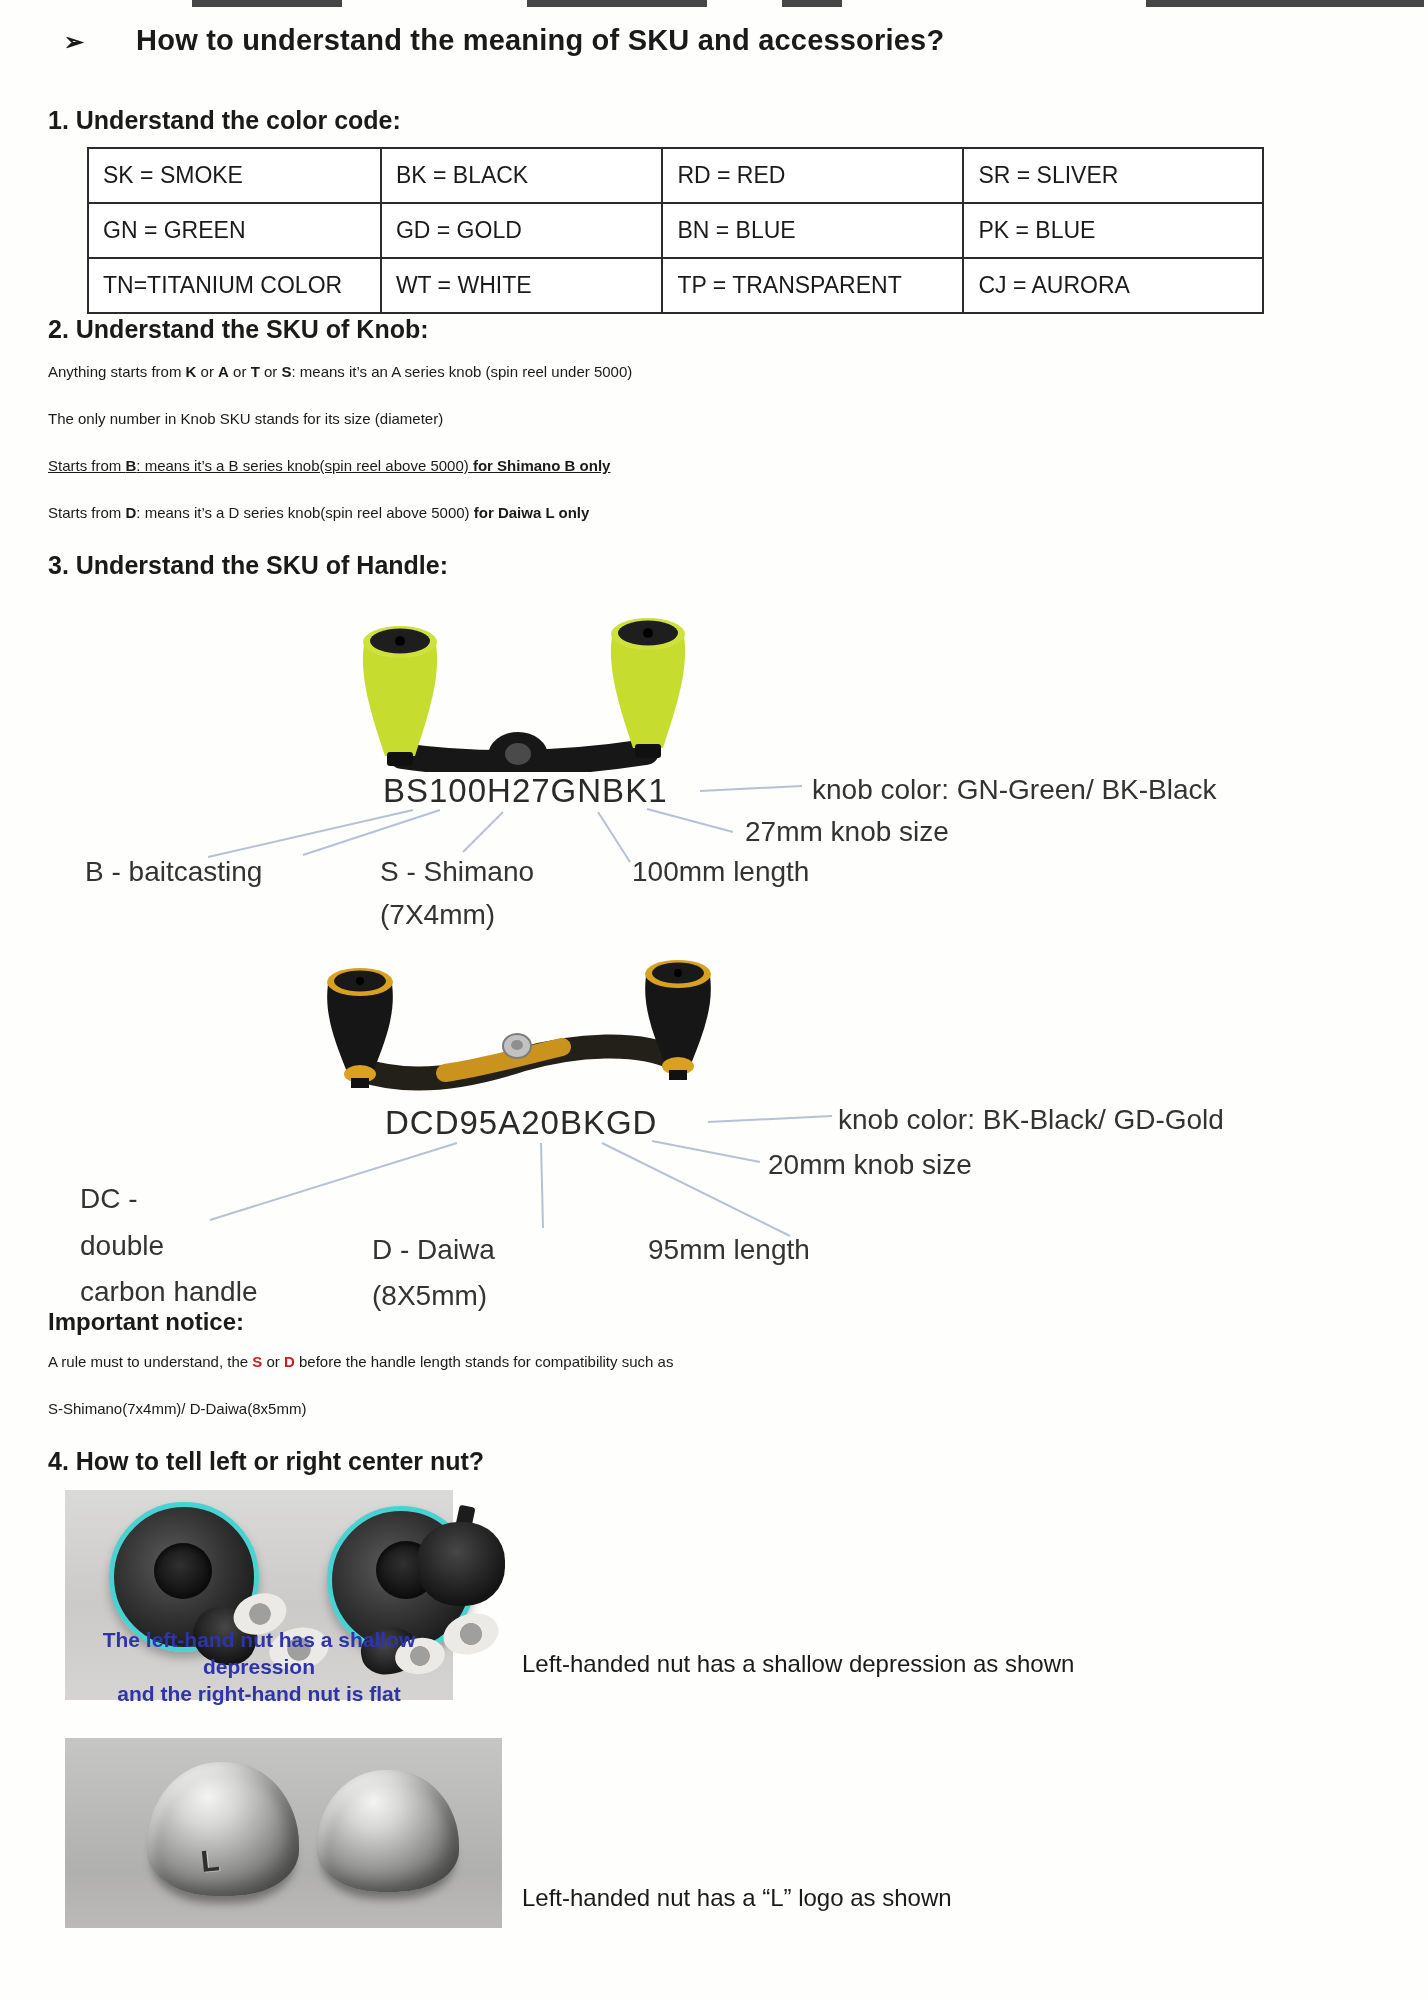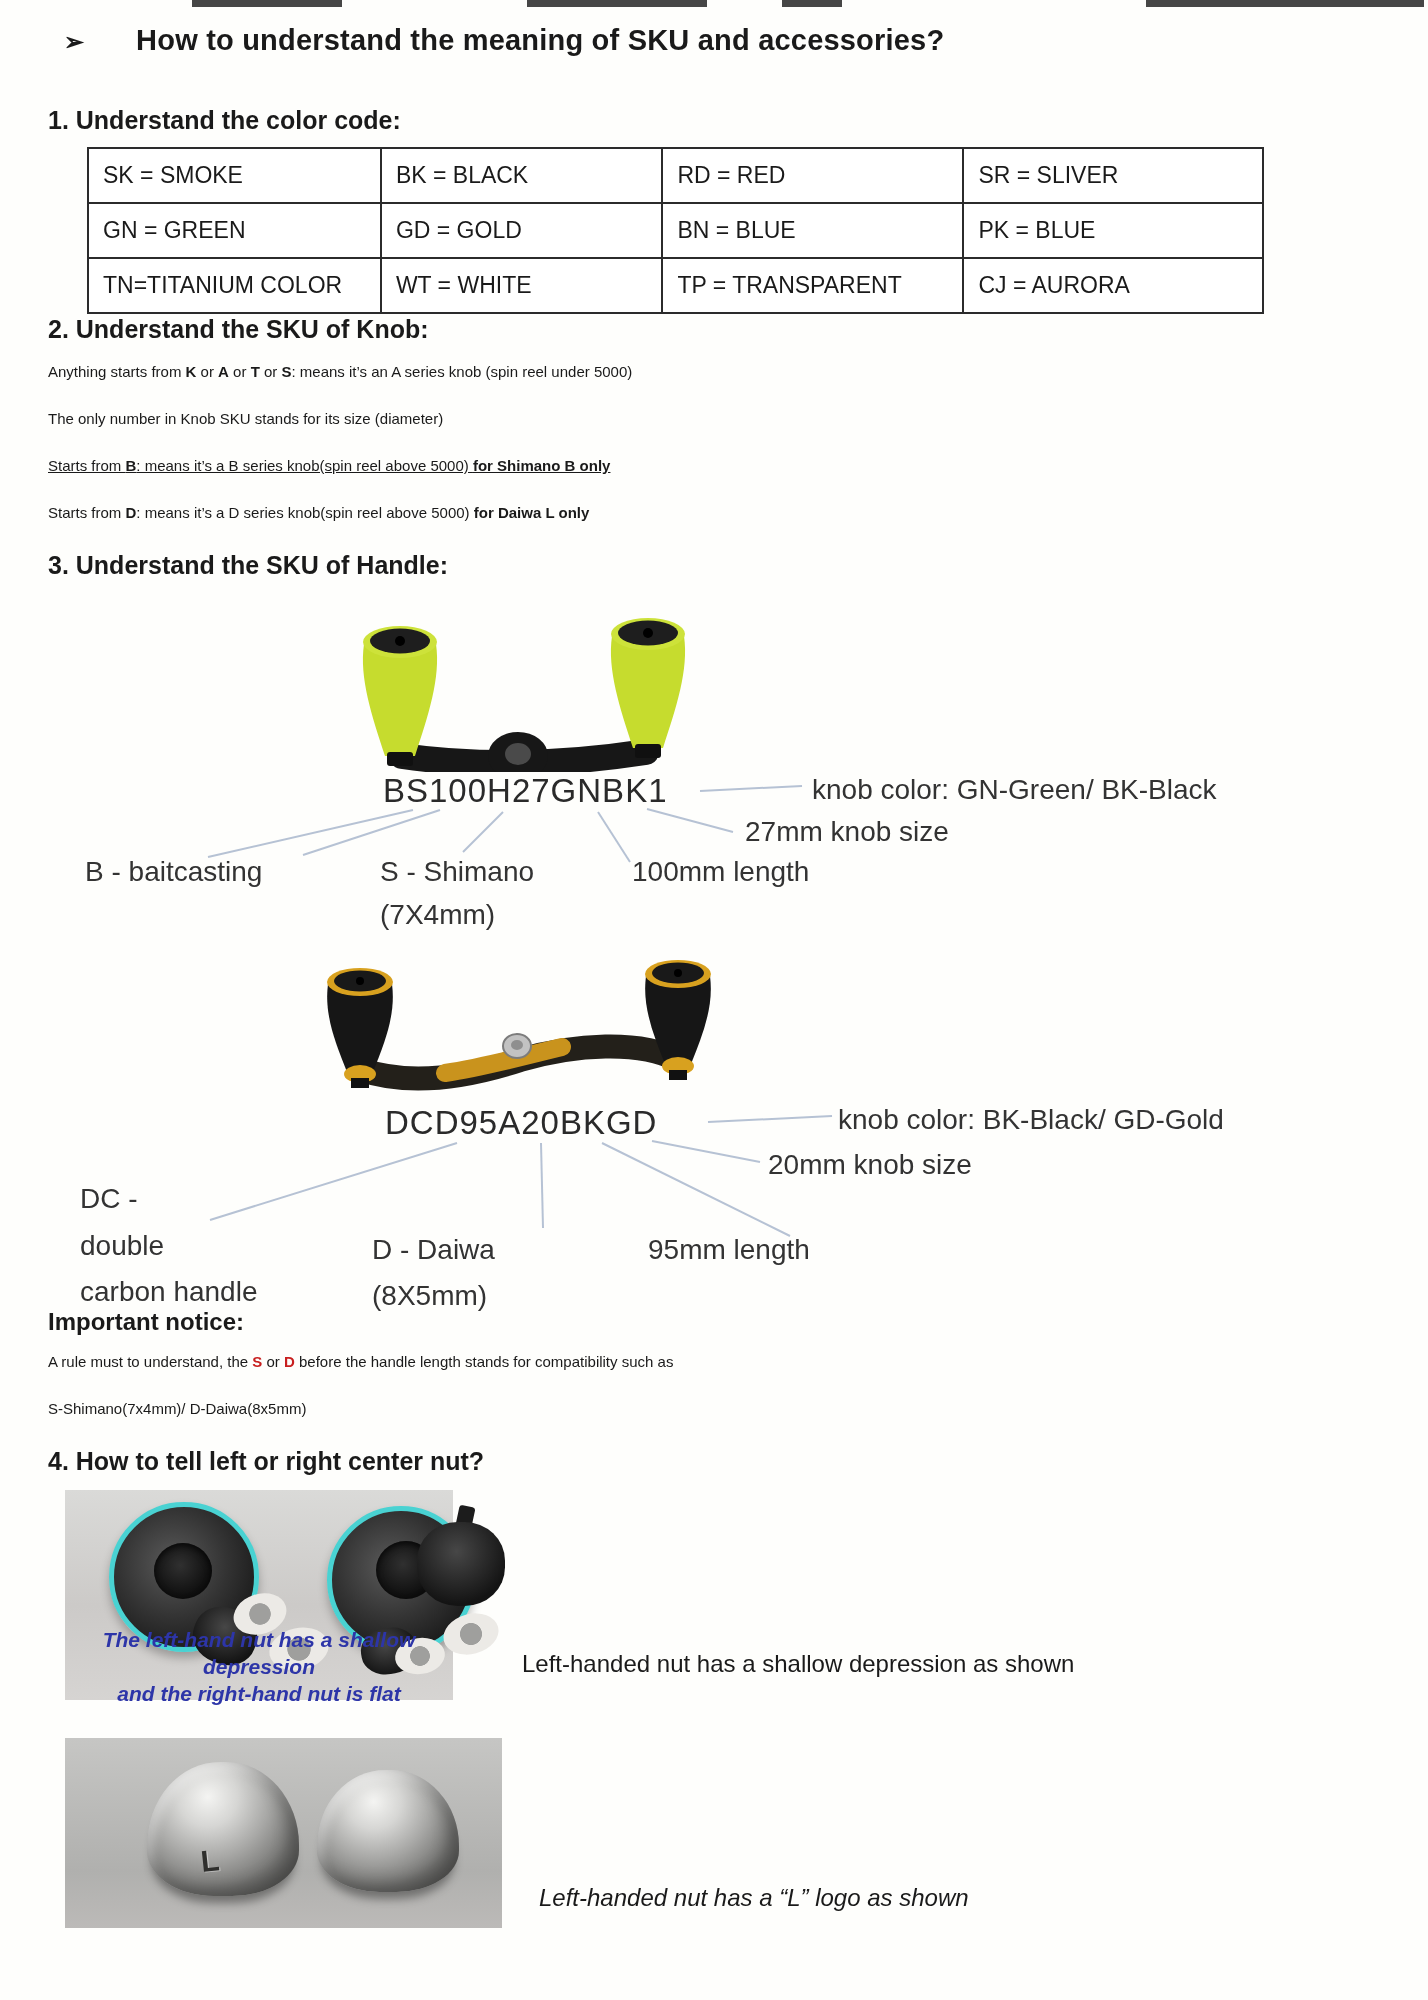--- a/index.html
+++ b/index.html
@@ -15,21 +15,21 @@
   .b{font-weight:700;}
   .r{font-weight:700;color:#c81f1f;}
   table.cc{position:absolute;left:87px;top:147px;width:1177px;border-collapse:collapse;z-index:2;}
   table.cc td{border:2px solid #2b2b2b;height:51px;padding-left:14px;font-size:23px;
               font-weight:400;vertical-align:middle;background:#fff;}
   .sku{position:absolute;font-size:33px;color:#2a2a2a;letter-spacing:1px;z-index:3;white-space:nowrap;}
   .dlabel{position:absolute;font-size:28px;color:#333;z-index:3;white-space:nowrap;}
   .connectors{position:absolute;left:0;top:0;z-index:1;pointer-events:none;}
   .handle-svg{position:absolute;z-index:2;}
   .photo1{position:absolute;left:65px;top:1490px;width:388px;height:210px;z-index:2;
-          background:linear-gradient(180deg,#dadad8 0%,#cccac8 55%,#d6d4d2 100%);font-style:italic;}
+          background:linear-gradient(180deg,#dadad8 0%,#cccac8 55%,#d6d4d2 100%);}
   .nut-ring{position:absolute;border-radius:50%;border:5px solid #49d2d2;
             background:radial-gradient(circle at 42% 40%,#5a5a5a 0%,#343434 45%,#1d1d1d 75%,#141414 100%);
             box-shadow:0 6px 10px rgba(0,0,0,.25);}
   .nut-hole{position:absolute;border-radius:50%;
             background:radial-gradient(circle at 45% 40%,#303030,#0d0d0d 70%);
             box-shadow:inset 0 3px 6px rgba(0,0,0,.65);}
   .washer{position:absolute;border-radius:50%;
           background:radial-gradient(circle,#9f9f9d 0 31%,#eceae6 33% 86%,#b0b0ae 88% 100%);}
   .blob{position:absolute;border-radius:46%;
         background:radial-gradient(circle at 45% 35%,#474747,#141414 72%);}
@@ -204,15 +204,15 @@
     </div>
   </div>
   <div class="side-text" style="left:522px;top:1650px;">Left-handed nut has a shallow depression as shown</div>
 
   <div class="photo2">
     <div class="cap-nut" style="left:82px;top:24px;width:152px;height:134px;">
       <span class="l-mark">L</span>
     </div>
     <div class="cap-nut" style="left:252px;top:32px;width:142px;height:122px;"></div>
   </div>
-  <div class="side-text" style="left:539px;top:1884px;font-style:italic;">Left-handed nut has a “L” logo as shown</div>
+  <div class="side-text" style="left:522px;top:1884px;">Left-handed nut has a “L” logo as shown</div>
 
 </div>
 
 </body></html>

